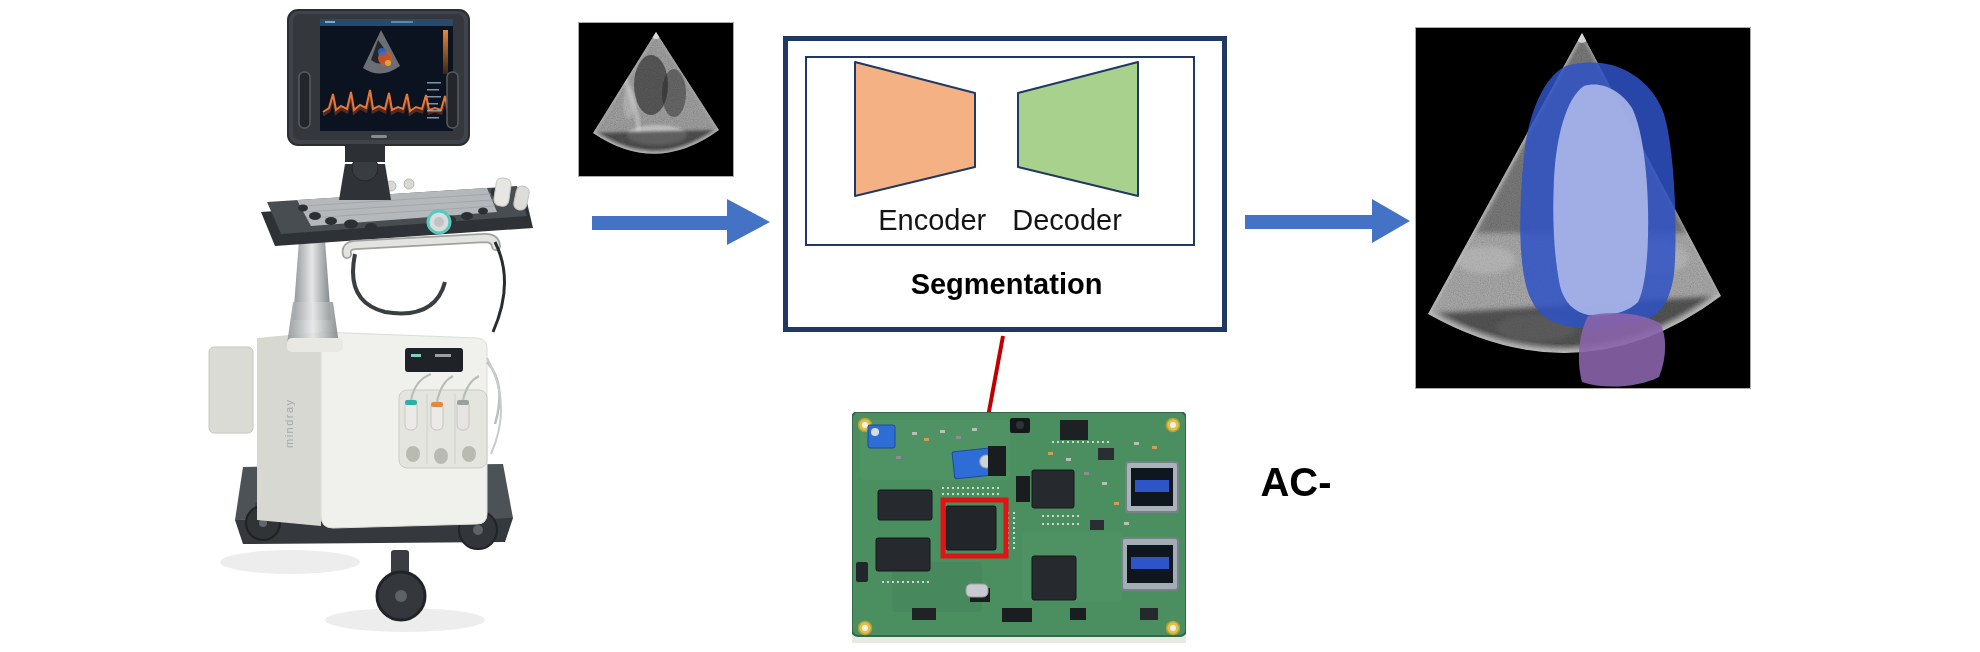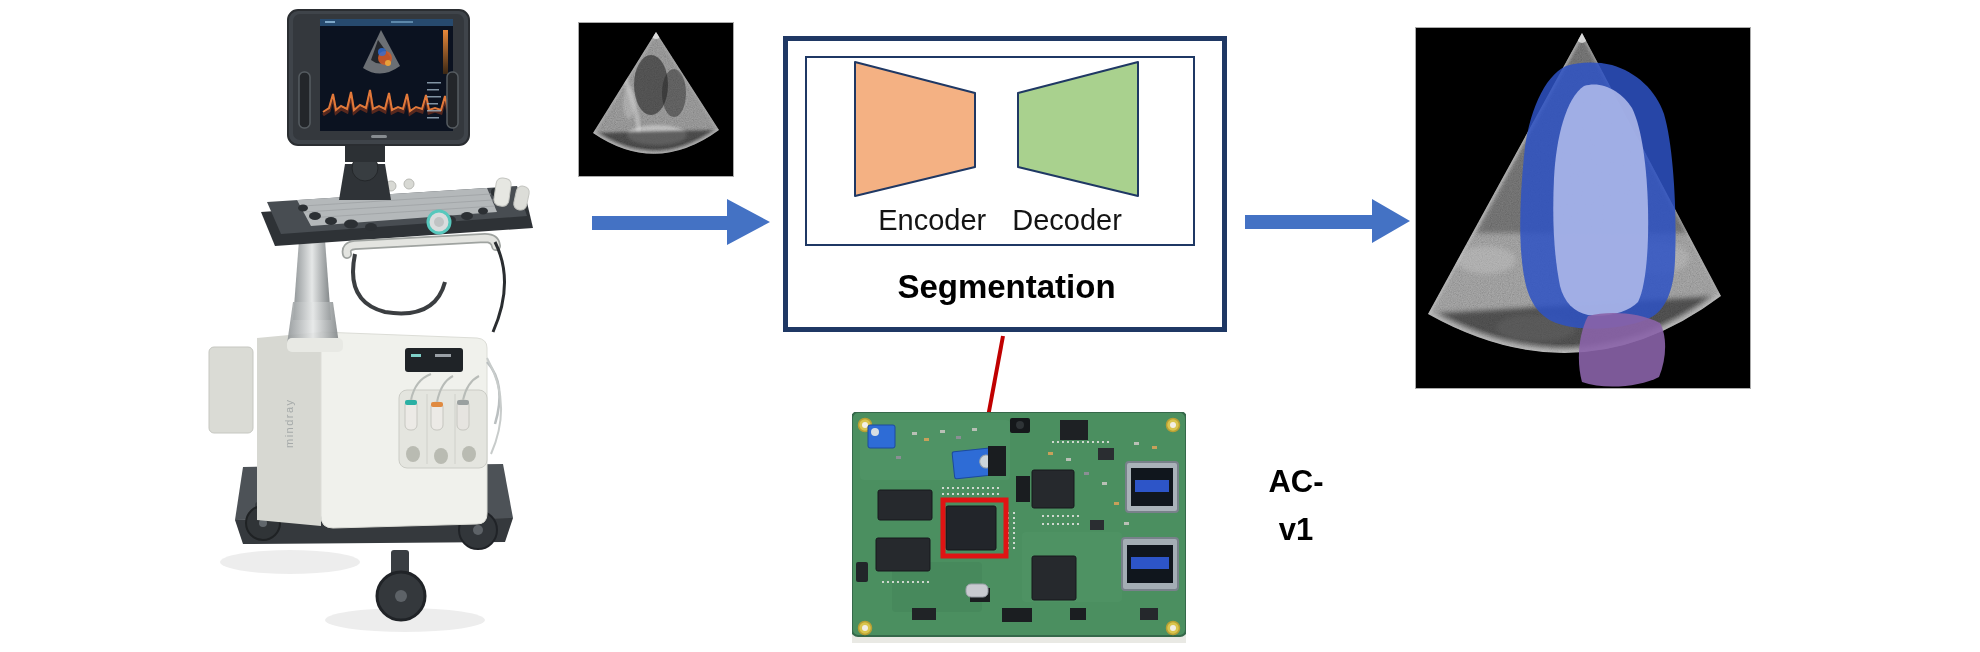--- a/index.html
+++ b/index.html
@@ -4,22 +4,22 @@
 <style>
   html,body{margin:0;padding:0;background:#ffffff;}
   .scene{position:relative;width:1980px;height:652px;background:#ffffff;overflow:hidden;
          font-family:"Liberation Sans", sans-serif;}
   .abs{position:absolute;}
   .imgframe{border:1px solid #aaaaaa;background:#000;}
   .segbox{box-sizing:border-box;border:5px solid #1F3864;background:#ffffff;}
   .innerbox{box-sizing:border-box;border:2px solid #701a75;background:#ffffff;position:absolute;}
   .codec-labels{position:absolute;left:0;right:0;display:flex;justify-content:center;gap:26px;
                 font-size:29px;color:#141414;}
-  .seg-title{position:absolute;left:3px;right:0;text-align:center;font-weight:bold;font-size:33px;color:#000;}
-  .device-label{text-align:center;font-weight:bold;font-size:31px;line-height:48px;color:#000;}
+  .seg-title{position:absolute;left:3px;right:0;text-align:center;font-weight:bold;font-size:29px;color:#000;}
+  .device-label{text-align:center;font-weight:bold;font-size:40px;line-height:48px;color:#000;}
   svg{display:block;}
 </style>
 </head>
 <body>
 
 <div class="scene">
 
   <svg width="0" height="0" aria-hidden="true">
     <defs>
       <filter id="grain">
@@ -308,16 +308,15 @@
     <g transform="translate(270,126)">
       <rect width="56" height="52" rx="3" fill="#a3adb4" stroke="#78818a" stroke-width="2"></rect>
       <rect x="5" y="7" width="46" height="38" fill="#10161d"></rect>
       <rect x="9" y="19" width="38" height="12" fill="#2d55c8"></rect>
     </g>
     <rect x="91" y="88" width="63" height="56" fill="none" stroke="#E01414" stroke-width="5" style="stroke: rgb(224, 20, 20);"></rect>
   </svg>
 
   <div class="abs device-label" style="left:1206px;top:458px;width:180px">
     <div>AC-</div>
-    <div>v1</div>
   </div>
 
 </div>
 
 </body></html>

